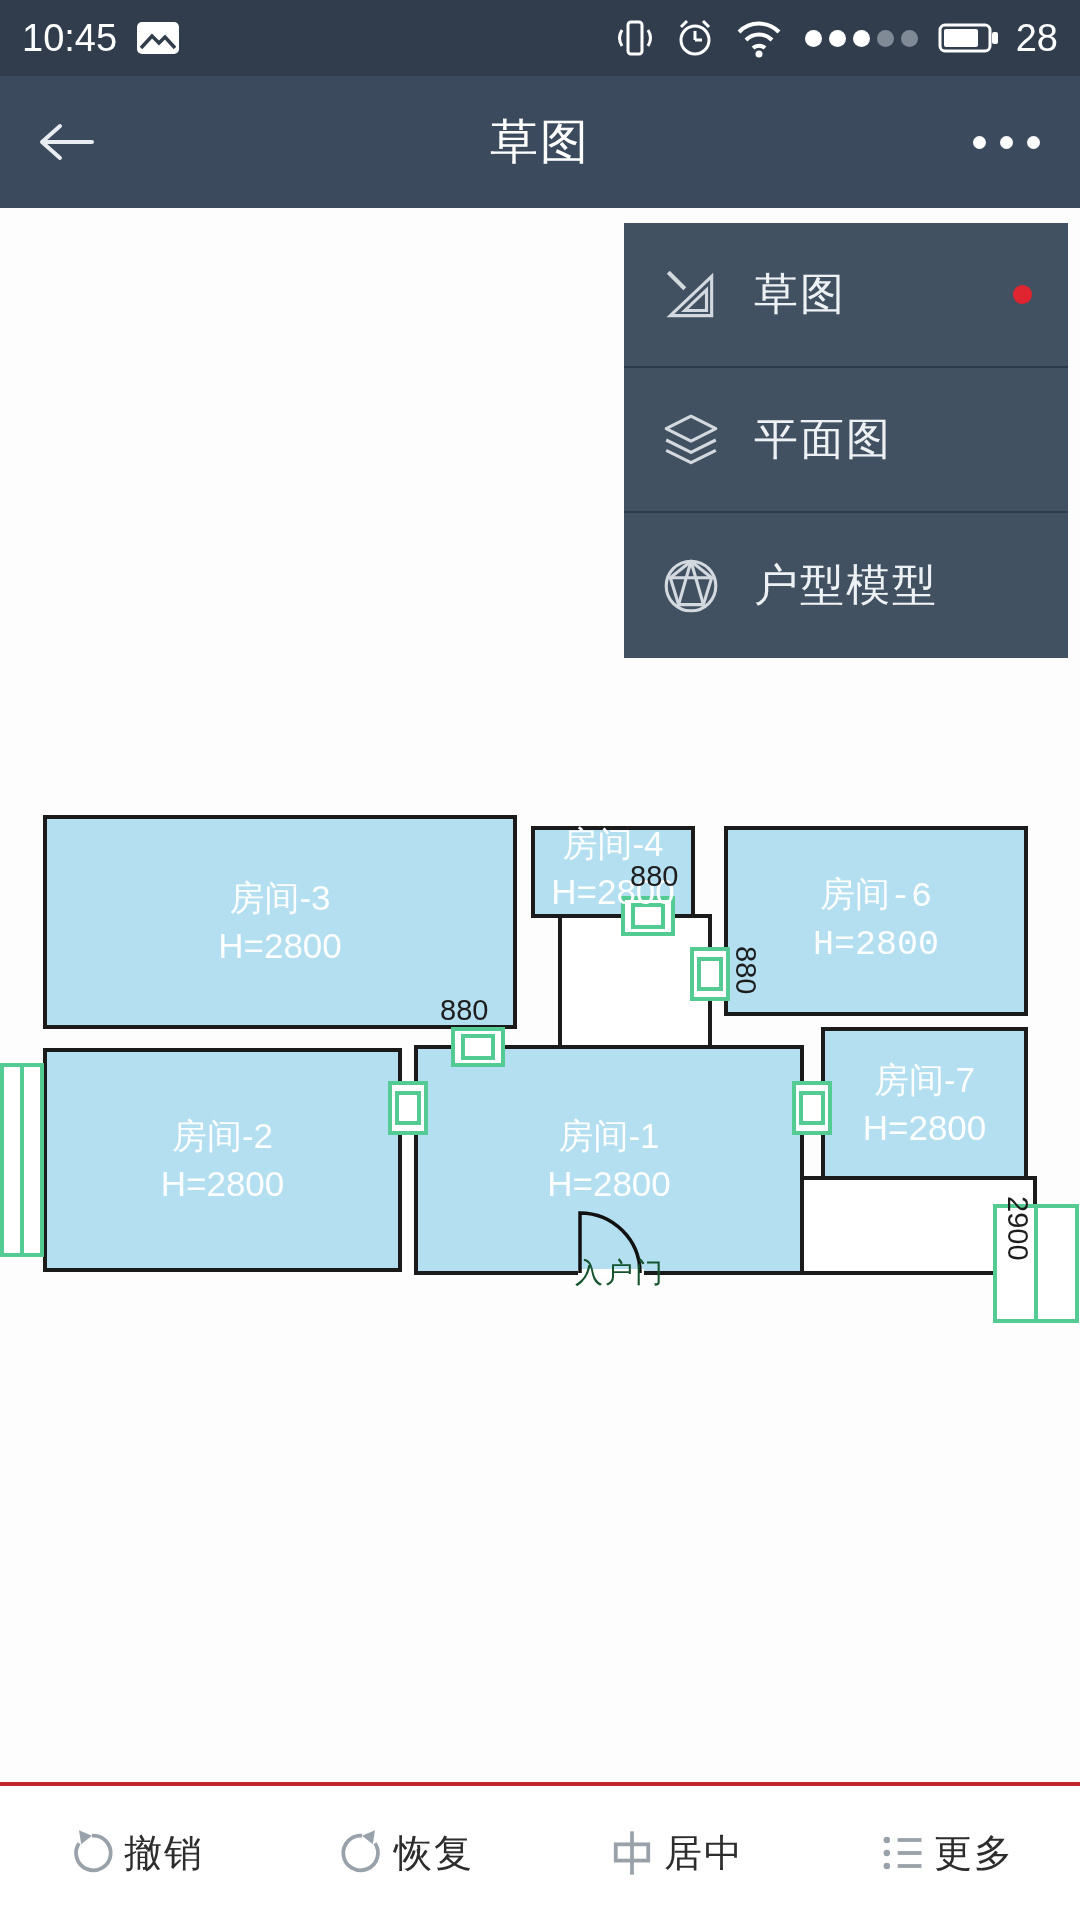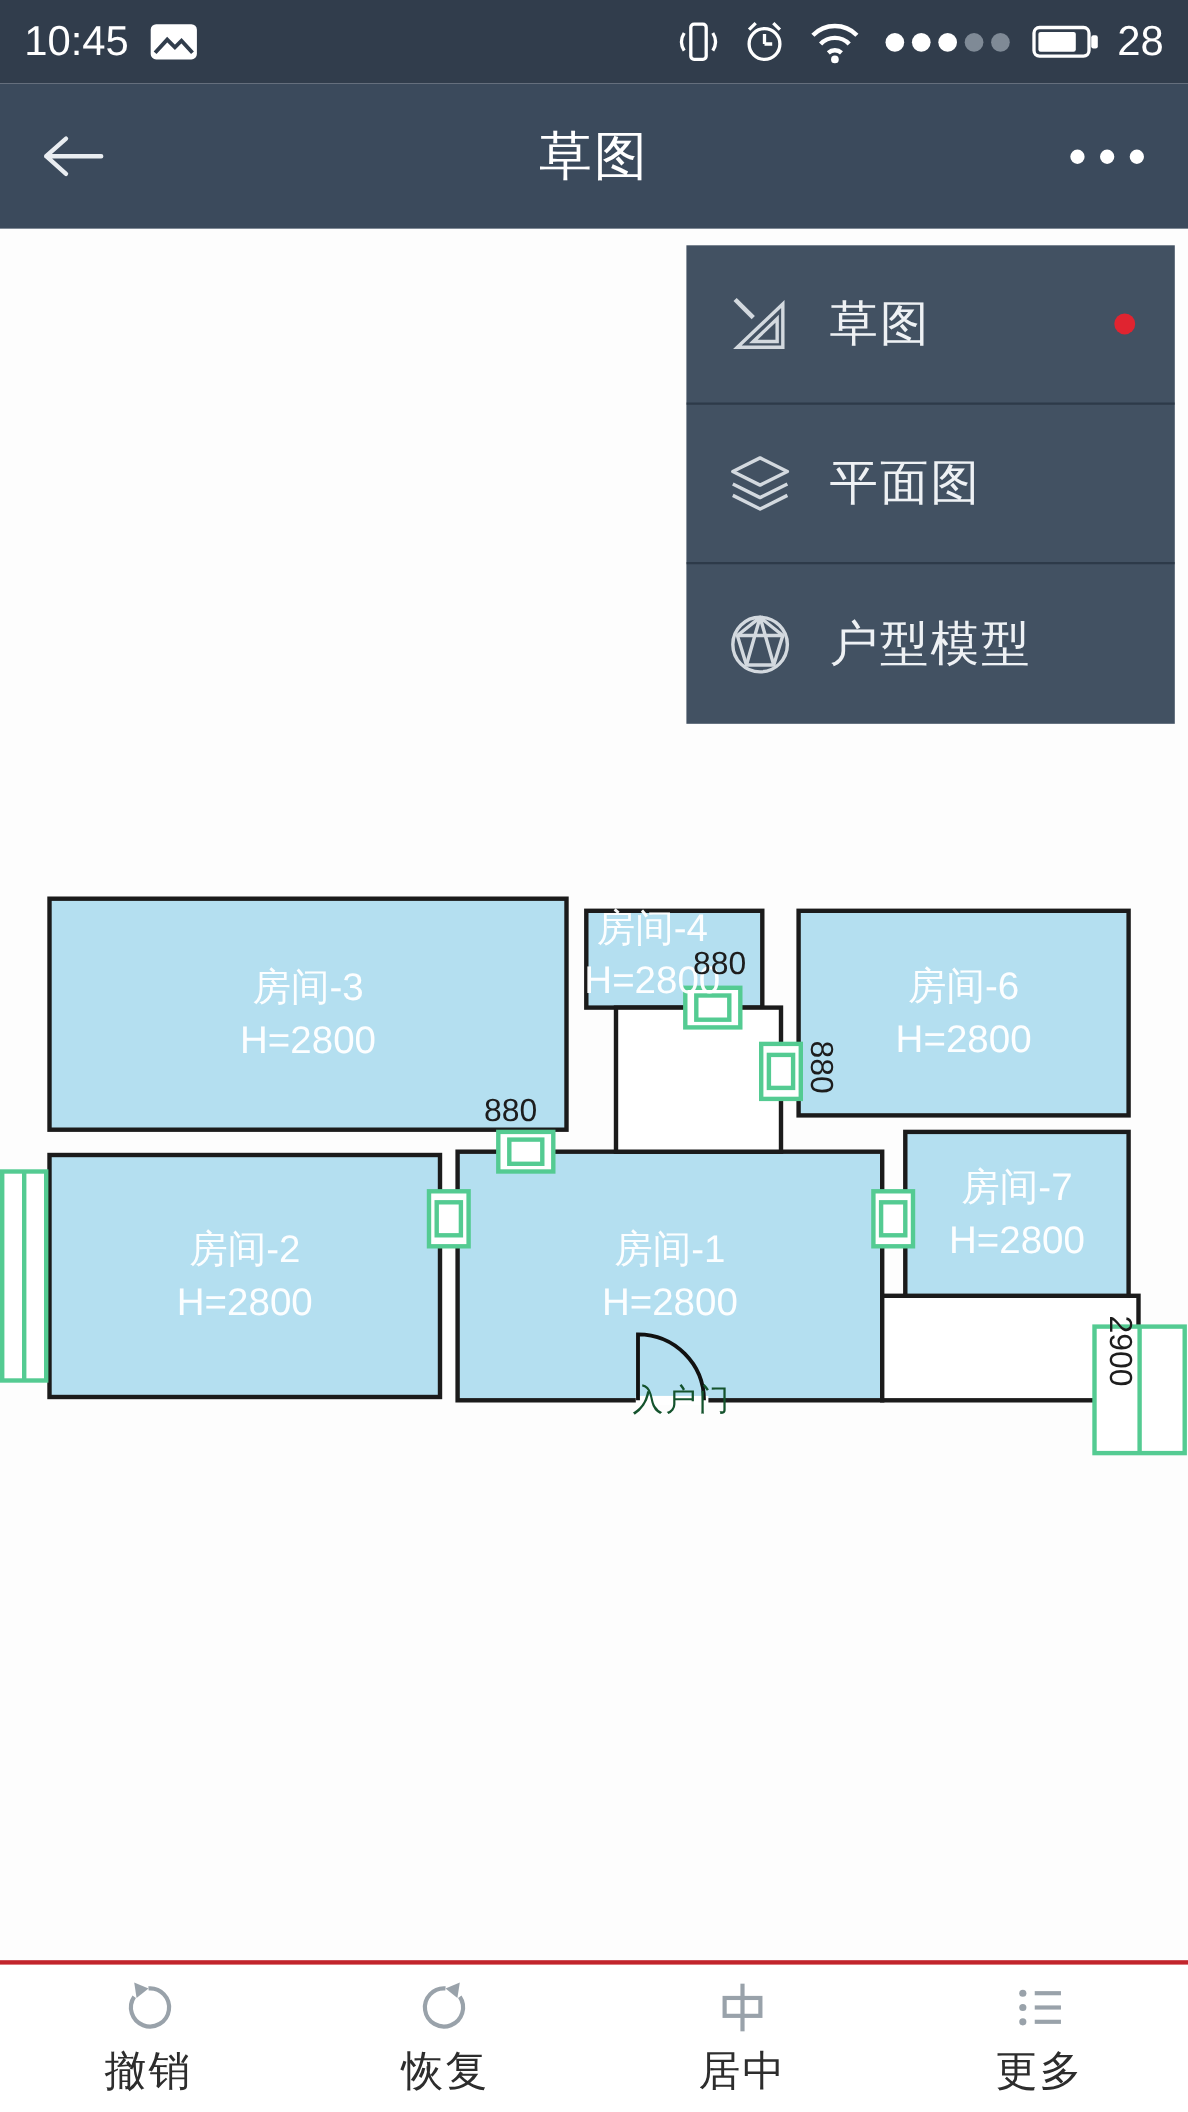--- a/index.html
+++ b/index.html
@@ -54,22 +54,22 @@
     position:absolute; top:208px; left:0; width:1080px; height:1574px;
     background:#fdfdfd;
   }
   .plan-svg { position:absolute; left:0; top:0; }
   .room-label {
     position:absolute; display:flex; flex-direction:column; align-items:center;
     justify-content:center; color:rgba(255,255,255,0.96); font-size:35px;
     line-height:48px; text-align:center; pointer-events:auto;
   }
   .rl-r3 { left:45px;  top:609px; width:470px; height:210px; }
-  .rl-r4 { left:513px; top:608px; width:160px; height:104px; }
-  .rl-r6 { left:726px; top:620px; width:300px; height:186px; }
+  .rl-r4 { left:533px; top:608px; width:160px; height:104px; }
+  .rl-r6 { left:726px; top:620px; width:300px; height:186px;font-family:Liberation Mono, monospace; }
   .rl-r2 { left:45px;  top:842px; width:355px; height:220px; }
   .rl-r1 { left:416px; top:839px; width:386px; height:226px; }
   .rl-r7 { left:823px; top:821px; width:203px; height:150px; }
 
   .dim-label { position:absolute; color:#1d1d1d; font-size:29px; white-space:nowrap; }
   .dim-0 { left:630px; top:652px; }
   .dim-1 { left:762px; top:738px; transform:rotate(90deg); transform-origin:0 0; }
   .dim-2 { left:440px; top:786px; }
   .dim-3 { left:1034px; top:988px; transform:rotate(90deg); transform-origin:0 0; }
 
@@ -77,21 +77,21 @@
     position:absolute; left:500px; top:1046px; width:240px; text-align:center;
     color:#14532d; font-size:28px; letter-spacing:2px;
   }
 
   
   .toolbar {
     position:absolute; bottom:0; left:0; width:100%; height:138px;
     background:#fff; border-top:4px solid #c2252c; display:flex;
   }
   .tool-item {
-    flex:1; display:flex; flex-direction:column; align-items:center;
+    flex:1; display:flex; flex-direction:row; align-items:center;
     justify-content:center; gap:6px;
   }
   .tool-item .t-label { font-size:38px; color:#2d2d2d; letter-spacing:2px; }
 
   svg { display:block; }
 </style>
 </head>
 <body>
 
 <div class="screen">

